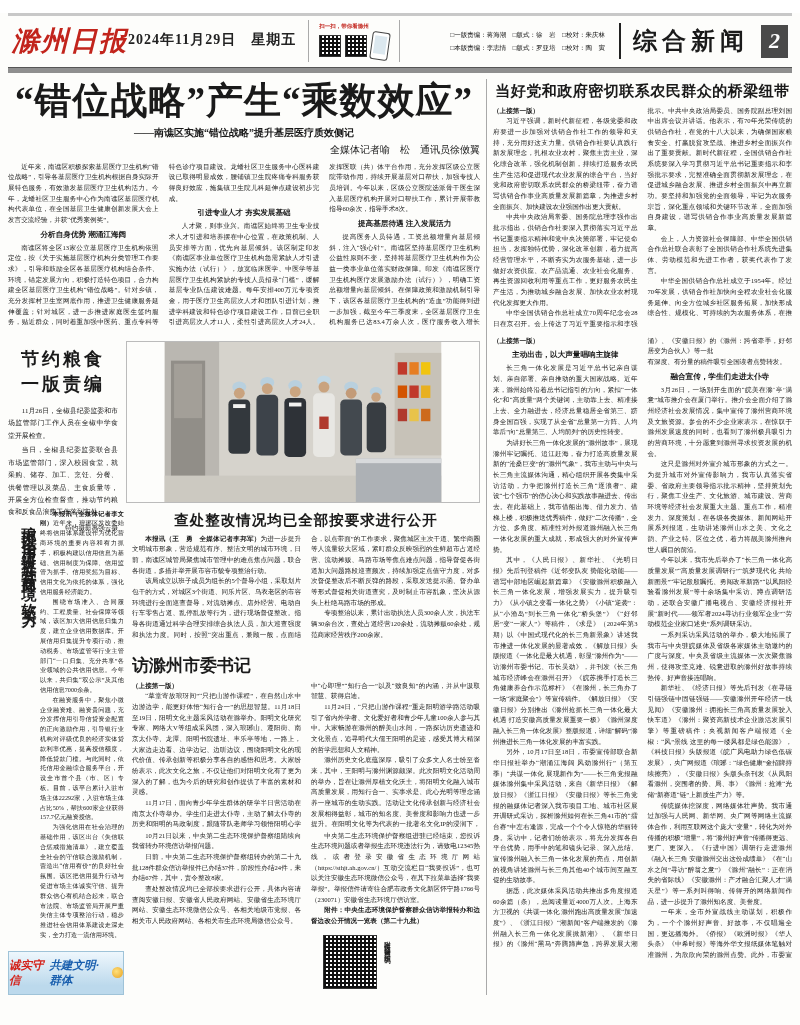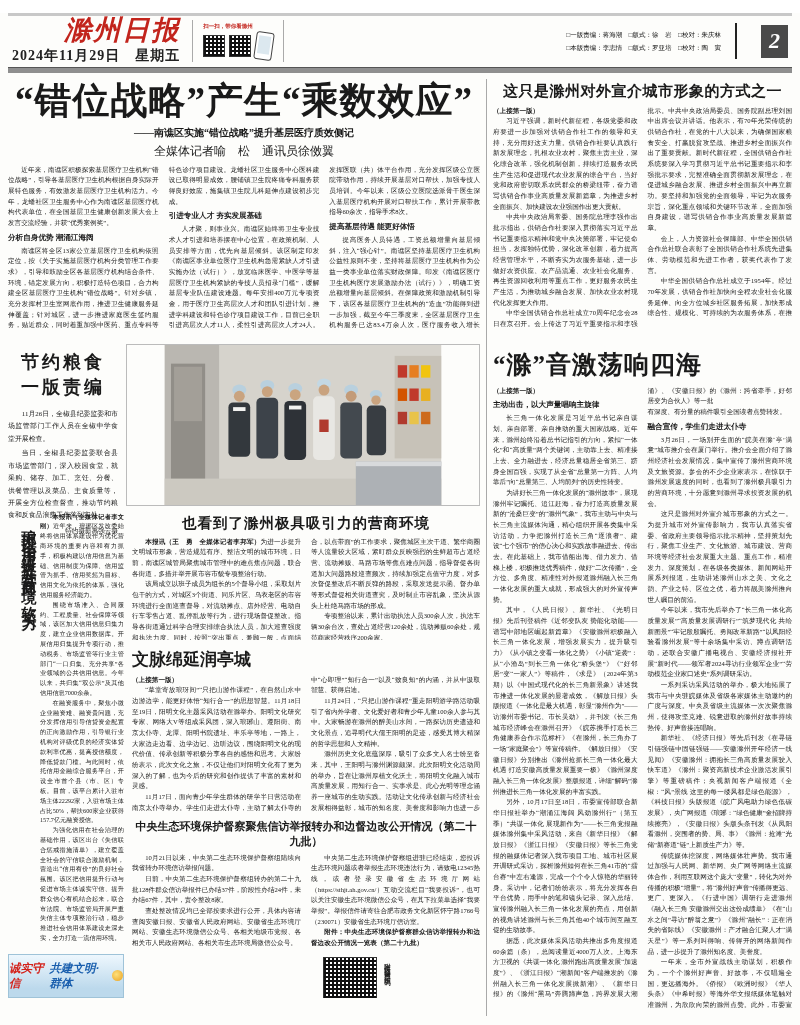--- a/index.html
+++ b/index.html
@@ -1,21 +1,21 @@
 <!DOCTYPE html>
 <html><head>
 <meta charset="utf-8">
 <style>
   html,body{margin:0;padding:0;background:#ffffff;}
   body{width:800px;height:1025px;overflow:hidden;font-family:"Liberation Serif",serif;color:#1a1a1a;}
   .page{position:relative;width:800px;height:1025px;background:#fdfdfb;}
   .topbar{height:3px;background:#c8c8c8;margin:13px 8px 0;}
   
   header{display:flex;align-items:center;padding:3px 12px 2px;height:44px;}
-  .masthead{display:flex;flex-direction:column;align-items:flex-end;}
+  .masthead{display:flex;flex-direction:row;align-items:flex-start;}
   .paper-name{font-family:"Liberation Serif",serif;font-weight:bold;font-style:italic;font-size:27px;color:#c2241c;letter-spacing:2px;line-height:1;}
   .date-line{font-size:14px;font-weight:bold;color:#222;margin-top:3px;letter-spacing:1px;}
   .scan{border-left:1px solid #aaa;border-right:1px solid #aaa;margin-left:12px;padding:1px 10px;height:40px;display:flex;flex-direction:column;justify-content:center;}
   .scan-caption{font-size:5.5px;color:#c2241c;font-weight:bold;margin-bottom:2px;}
   .qr-row{display:flex;align-items:center;gap:4px;}
   .qr{background:
       repeating-linear-gradient(0deg,#111 0 2px,transparent 2px 4px),
       repeating-linear-gradient(90deg,#111 0 2px,#fff 2px 4px);
       border:1px solid #333;}
   .qr.small{width:20px;height:20px;}
@@ -32,25 +32,25 @@
   .col-divider{width:1px;background:#a9a9a9;}
   .right-col{flex:1;overflow:hidden;}
   article{overflow:hidden;}
   
   .tiny p{margin:0;font-size:6.6px;line-height:1.62;text-align:justify;text-indent:2em;}
   .tiny p.noindent{text-indent:0;}
   .tiny .b{font-weight:bold;}
   .tiny .cont{font-weight:bold;}
   .cols-3{column-count:3;column-gap:10px;overflow:hidden;}
   .cols-2{column-count:2;column-gap:10px;overflow:hidden;}
-  h3.subhead{margin:4px 0 3px;font-size:7.6px;font-weight:bold;font-family:"Liberation Sans",sans-serif;}
+  h3.subhead{margin:4px 0 3px;font-size:7.6px;font-weight:bold;text-align:center;font-family:"Liberation Sans",sans-serif;}
   
   .lead h1{margin:2px 0 4px;text-align:center;font-size:37px;font-weight:bold;letter-spacing:1px;line-height:1.1;}
   .lead h2{margin:0 0 3px;text-align:center;font-size:10px;font-weight:bold;}
-  .lead .byline{text-align:center;font-size:12px;margin-bottom:5px;}
+  .lead .byline{text-align:right;font-size:10px;margin-bottom:5px;}
   .lead .cols-3{height:174px;}
   
   .mid-band{display:flex;gap:8px;margin-top:5px;height:162px;}
   .notice{width:110px;flex:none;display:flex;flex-direction:column;}
   .notice-title{text-align:center;font-size:18px;font-weight:bold;line-height:1.4;letter-spacing:3px;margin:6px 0 8px;}
   .notice p{margin:0 0 2px;font-size:6.9px;line-height:1.8;text-align:justify;text-indent:2em;}
   .notice .credit{text-align:right;font-size:6.6px;margin-top:3px;}
   .photo{flex:1;margin:0;border:1px solid #bbb;overflow:hidden;}
   .photo svg{width:100%;height:100%;display:block;}
   
@@ -99,39 +99,40 @@
         <div class="phone">
             <div class="phone-screen"></div>
           </div>
       </div>
     </div>
     <div class="credits">
       <div>□一版责编：蒋海潮　□版式：徐　岩　□校对：朱庆林</div>
       <div>□本版责编：李志情　□版式：罗亚培　□校对：陶　寅</div>
     </div>
     <div class="vline-tall"></div>
+    <div class="section-name">综合新闻</div>
     <div class="page-num">2</div>
   </header>
   <div class="header-rule"></div>
 
   <main class="content">
 
     <section class="left-col">
 
       <article class="lead">
         <h1>“错位战略”产生“乘数效应”</h1>
         <h2>——南谯区实施“错位战略”提升基层医疗质效侧记</h2>
         <div class="byline">全媒体记者喻　松　通讯员徐傚翼</div>
         <div class="cols-3 tiny">
           <p>近年来，南谯区积极探索基层医疗卫生机构“错位战略”，引导各基层医疗卫生机构根据自身实际开展特色服务，有效激发基层医疗卫生机构活力。今年，龙蟠社区卫生服务中心作为南谯区基层医疗机构代表单位，在全国基层卫生健康创新发展大会上发言交流经验，并获“优秀案例奖”。</p>
           <h3 class="subhead">分析自身优势 潮涌江海阔</h3>
           <p>南谯区将全区13家公立基层医疗卫生机构依照定位，按《关于实施基层医疗机构分类管理工作要求》，引导和鼓励全区各基层医疗机构结合条件、环境，锚定发展方向，积极打造特色项目，合力构建全区基层医疗卫生机构“错位战略”。针对乡镇，充分发挥村卫生室网底作用，推进卫生健康服务延伸覆盖；针对城区，进一步推进家庭医生签约服务，贴近群众，同时着重加强中医药、重点专科等特色诊疗项目建设。龙蟠社区卫生服务中心医科建设已取得明显成效，腰铺镇卫生院疼痛专科服务获得良好效应，施集镇卫生院儿科延伸点建设初步完成。</p>
           <h3 class="subhead">引进专业人才 夯实发展基础</h3>
           <p>人才聚，则事业兴。南谯区始终将卫生专业技术人才引进和培养摆在中心位置，在政策机制、人员安排等方面，优先向基层倾斜。该区制定印发《南谯区事业单位医疗卫生机构急需紧缺人才引进实施办法（试行）》，放宽临床医学、中医学等基层医疗卫生机构紧缺的专技人员招录“门槛”，缓解基层专业队伍建设难题。每年安排400万元专项资金，用于医疗卫生高层次人才和团队引进计划，推进学科建设和特色诊疗项目建设工作，目前已全职引进高层次人才11人，柔性引进高层次人才24人。发挥医联（共）体平台作用，充分发挥区级公立医院带动作用，持续开展基层对口帮扶，加强专技人员培训。今年以来，区级公立医院选派骨干医生深入基层医疗机构开展对口帮扶工作，累计开展带教指导60余次，指导手术8次。</p>
-          <h3 class="subhead">提高基层待遇 能更好体悟</h3>
+          <h3 class="subhead">提高基层待遇 注入发展活力</h3>
           <p>提高医务人员待遇，工资总额增量向基层倾斜，注入“强心针”。南谯区坚持基层医疗卫生机构公益性原则不变，坚持将基层医疗卫生机构作为公益一类事业单位落实财政保障。印发《南谯区医疗卫生机构医疗发展激励办法（试行）》，明确工资总额增量向基层倾斜。在保障政策和激励机制引导下，该区各基层医疗卫生机构的“造血”功能得到进一步加强，截至今年三季度末，全区基层医疗卫生机构服务已达83.4万余人次，医疗服务收入增长5.2%。同时，药品费用明显下降，患者人均药费用下降约68元。</p>
 
         </div>
       </article>
 
       <div class="mid-band">
         <aside class="notice">
           <div class="notice-title">
             <div>节约粮食</div>
             <div>一版责编</div>
@@ -200,41 +201,40 @@
           </article>
           <div class="banner">
             <span class="banner-red">诚实守信</span>
             <span class="banner-blue">共建文明·群体</span>
             <span class="banner-flower"></span>
           </div>
         </div>
 
         <div class="mid-col">
           <article class="chengguan">
-            <h2>也看到了滁州极具吸引力的营商环境</h2>
+            <h2>查处整改情况均已全部按要求进行公开</h2>
             <div class="cols-2 tiny">
               <p><span class="b">本报讯（王　勇　全媒体记者李邦军）</span><span>为进一步提升文明城市形象，营造规范有序、整洁文明的城市环境，日前，南谯区城管局聚焦城市管理中的难点焦点问题，联合各街道，多措并举开展市容市貌专项整治行动。</span></p>
               <p>该局成立以班子成员为组长的5个督导小组，采取划片包干的方式，对城区3个街道、同乐片区、乌衣老区的市容环境进行全面巡查督导，对流动摊点、店外经营、电动自行车零售占道、乱停乱放等行为，进行现场督促整改。指导各街道通过科学合理安排综合执法人员，加大巡查强度和执法力度。同时，按照“突出重点，兼顾一般，点面结合，以点带面”的工作要求，聚焦城区主次干道、繁华商圈等人流量较大区域，紧盯群众反映强烈的生鲜超市占道经营、流动摊贩、马路市场等焦点难点问题，指导督促各街道加大问题路段巡查频次，持续加强定点值守力度，对多次督促整改后不断反弹的路段，采取发送提示函、督办单等形式督促相关街道查究，及时制止市容乱象，坚决从源头上杜绝马路市场的形成。</p>
               <p>专项整治以来，累计出动执法人员300余人次，执法车辆30余台次，查处占道经营120余处，流动摊贩60余处，规范商家经营秩序200余家。</p>
             </div>
           </article>
 
           <article class="wenmai">
-            <h2>文脉绵延润亭城</h2>
+            <h2>访滁州市委书记</h2>
             <div class="cols-2 tiny">
               <p class="cont noindent">（上接第一版）</p>
               <p>“草堂寄放琅玡间”“只把山游作课程”，在自然山水中边游边学，能更好体悟“知行合一”的思想智慧。11月18日至19日，阳明文化主题采风活动在滁举办。阳明文化研究专家、网络大V等组成采风团，深入琅琊山、遵阳街、南京太仆寺、龙潭、阳明书院遗址、丰乐亭等地，一路上，大家边走边看、边学边记、边听边议，围绕阳明文化的现代价值、传承创新等积极分享各自的感悟和思考。大家纷纷表示，此次文化之旅，不仅让他们对阳明文化有了更为深入的了解，也为今后的研究和创作提供了丰富的素材和灵感。</p>
               <p>11月17日，面向青少年学生群体的研学半日营活动在南京太仆寺举办。学生们走进太仆寺，主动了解太仆寺的历史和阳明的马政制度，跟随带队老师学习领悟阳明心学中“心即理”“知行合一”以及“致良知”的内涵，并从中汲取智慧、获得启迪。</p>
               <p>11月24日，“只把山游作课程”重走阳明游学路活动吸引了省内外学者、文化爱好者和青少年儿童100余人参与其中。大家畅游在滁州的醉美山水间，一路探访历史遗迹和文化景点，追寻明代大儒王阳明的足迹，感受其博大精深的哲学思想和人文精神。</p>
               <p>滁州历史文化底蕴深厚，吸引了众多文人名士纷至沓来，其中，王阳明与滁州渊源颇深。此次阳明文化活动周的举办，旨在让滁州厚植文化沃土，将阳明文化融入城市高质量发展，用知行合一、实事求是、此心光明等理念涵养一座城市的生动实践。活动让文化传承创新与经济社会发展相得益彰，城市的知名度、美誉度和影响力也进一步提升。在阳明文化等为代表的一批著名文化IP的浸润下，千年古城正焕发出新时代的风采，繁荣兴盛的文化强市正卓然崛立。</p>
             </div>
           </article>
 
           <article class="inspect">
-            <h2>中央生态环境保护督察聚焦信访举报转办和边督边改公开情况（第二十九批）</h2>
             <div class="cols-2 tiny">
               <p>10月21日以来，中央第二生态环境保护督察组陆续向我省转办环境信访举报问题。</p>
               <p>日前，中央第二生态环境保护督察组转办的第二十九批128件群众信访举报件已办结37件，阶段性办结24件，未办结67件，其中，责令整改8家。</p>
               <p>查处整改情况均已全部按要求进行公开，具体内容请查阅安徽日报、安徽省人民政府网站、安徽省生态环境厅网站、安徽生态环境微信公众号、各相关地级市党报、各相关市人民政府网站、各相关市生态环境局微信公众号。</p>
               <p>中央第二生态环境保护督察组进驻已经结束，您投诉生态环境问题或者举报生态环境违法行为，请致电12345热线，或者登录安徽省生态环境厅网站（https://sthjt.ah.gov.cn/）互动交流栏目“我要投诉”，也可以关注安徽生态环境微信公众号，在其下拉菜单选择“我要举报”。举报信件请寄往合肥市政务文化新区怀宁路1766号（230071）安徽省生态环境厅信访室。</p>
               <p class="b">附件：中央生态环境保护督察群众信访举报转办和边督边改公开情况一览表（第二十九批）</p>
             </div>
             <div class="qr-attach">
               <div class="qr big"></div>
               <div class="qr-cap">附件内容请扫二维码</div>
@@ -243,34 +243,33 @@
         </div>
       </div>
     </section>
 
     <div class="col-divider"></div>
 
     <section class="right-col">
 
       <article class="supply">
         <h2>
-          <div>这只是滁州对外宣介城市形象的方式之一</div>
+          <div>当好党和政府密切联系农民群众的桥梁纽带</div>
         </h2>
         <div class="cols-2 tiny">
           <p class="cont noindent">（上接第一版）</p>
           <p>习近平强调，新时代新征程，各级党委和政府要进一步加强对供销合作社工作的领导和支持，充分用好这支力量。供销合作社要认真践行新发展理念，扎根农业农村，聚焦主责主业，深化综合改革，强化机制创新，持续打造服务农民生产生活和促进现代农业发展的综合平台，当好党和政府密切联系农民群众的桥梁纽带，奋力谱写供销合作事业高质量发展新篇章，为推进乡村全面振兴、加快建设农业强国作出更大贡献。</p>
           <p>中共中央政治局常委、国务院总理李强作出批示指出，供销合作社要深入贯彻落实习近平总书记重要指示精神和党中央决策部署，牢记使命担当，发挥独特优势，深化改革创新，着力提高经营管理水平，不断夯实为农服务基础，进一步做好农资供应、农产品流通、农业社会化服务、再生资源回收利用等重点工作，更好服务农民生产生活，为推动城乡融合发展、加快农业农村现代化发挥更大作用。</p>
           <p>中华全国供销合作总社成立70周年纪念会28日在京召开。会上传达了习近平重要指示和李强批示。中共中央政治局委员、国务院副总理刘国中出席会议并讲话。他表示，有70年光荣传统的供销合作社，在党的十八大以来，为确保国家粮食安全、打赢脱贫攻坚战、推进乡村全面振兴作出了重要贡献。新时代新征程，全国供销合作社系统要深入学习贯彻习近平总书记重要指示和李强批示要求，完整准确全面贯彻新发展理念，在促进城乡融合发展、推进乡村全面振兴中再立新功。要坚持和加强党的全面领导，牢记为农服务宗旨，深化重点领域和关键环节改革，全面加强自身建设，谱写供销合作事业高质量发展新篇章。</p>
           <p>会上，人力资源社会保障部、中华全国供销合作总社联合表彰了全国供销合作社系统先进集体、劳动模范和先进工作者，获奖代表作了发言。</p>
           <p>中华全国供销合作总社成立于1954年。经过70年发展，供销合作社加快向全程农业社会化服务延伸、向全方位城乡社区服务拓展，加快形成综合性、规模化、可持续的为农服务体系，在推进乡村全面振兴、加快农业强国建设中发挥着独特优势和重要作用。</p>
         </div>
       </article>
 
       <article class="chu">
-        <h1>“滁”音激荡响四海</h1>
         <div class="cols-2 tiny">
           <p class="cont noindent">（上接第一版）</p>
           <h3 class="subhead">主动出击，以大声量唱响主旋律</h3>
           <p>长三角一体化发展是习近平总书记亲自谋划、亲自部署、亲自推动的重大国家战略。近年来，滁州始终沿着总书记指引的方向，紧扣“一体化”和“高质量”两个关键词，主动靠上去、精准接上去、全力融进去，经济总量稳居全省第三、跻身全国百强，实现了从全省“总量第一方阵、人均靠后”向“总量第三、人均前列”的历史性转变。</p>
           <p>为讲好长三角一体化发展的“滁州故事”，展现滁州牢记嘱托、追江赶海，奋力打造高质量发展新的“沧桑巨变”的“滁州气象”，我市主动与中央与长三角主流媒体沟通，精心组织开展各类集中采访活动，力争把滁州打造长三角“逐浪者”、建设“七个强市”的信心决心和实践故事融进去、传出去。在此基础上，我市借船出海、借力发力、借梯上楼，积极推送优秀稿件，做好“二次传播”，全方位、多角度、精准性对外报道滁州融入长三角一体化发展的重大成就，形成强大的对外宣传声势。</p>
           <p>其中，《人民日报》、新华社、《光明日报》先后刊登稿件《近邻变队友 势能化动能——谱写中部地区崛起新篇章》《安徽滁州积极融入长三角一体化发展，增强发展实力，提升吸引力》《从小镇之变看一体化之势》《小镇“逆袭”：从“小渔岛”到长三角一体化“桥头堡”》《“好邻居”变“一家人”》等稿件，《求是》（2024年第3期）以《中国式现代化的长三角新景象》讲述我市推进一体化发展的显著成效，《解放日报》头版报道《一体化是最大机遇，彰显“滁州作为”——访滁州市委书记、市长吴劲》，并刊发《长三角城市经济峰会在滁州召开》《皖苏携手打造长三角健康养合作示范标杆》《在滁州，长三角办了一场“家庭聚会”》等宣传稿件。《解放日报》《安徽日报》分别推出《滁州抢抓长三角一体化最大机遇 打造安徽高质量发展重要一极》《滁州深度融入长三角一体化发展》整版报道，详细“解码”滁州推进长三角一体化发展的丰富实践。</p>
           <p>另外，10月17日至18日，市委宣传部联合新华日报社举办“潮涌江海阔 风劲滁州行”（第五季）“共谋一体化 展现新作为”——长三角党报融媒体滁州集中采风活动，来自《新华日报》《解放日报》《浙江日报》《安徽日报》等长三角党报的融媒体记者深入我市项目工地、城市社区展开调研式采访，探析滁州如何在长三角41市的“擂台赛”中左右逢源，完成一个个令人惊艳的华丽转身。采访中，记者们纷纷表示，将充分发挥各自平台优势，用手中的笔和镜头记录、深入总结、宣传滁州融入长三角一体化发展的亮点，用创新的视角讲述滁州与长三角其他40个城市间互融互促的生动故事。</p>
           <p>据悉，此次媒体采风活动共推出多角度报道60余篇（条），总阅读量近4000万人次。上海东方卫视的《共谋一体化 滁州跑出高质量发展“加速度”》、《浙江日报》“潮新闻”客户端推发的《滁州融入长三角一体化发展掀新潮》、《新华日报》的《滁州“黑马”奔腾蹄声急，跨界发展大潮涌》、《安徽日报》的《滁州：跨省牵手，好邻居变为合伙人》等一批</p>
           <p class="noindent">有深度、有分量的稿件吸引全国读者点赞转发。</p>
           <h3 class="subhead">融合宣传，学生们走进太仆寺</h3>

